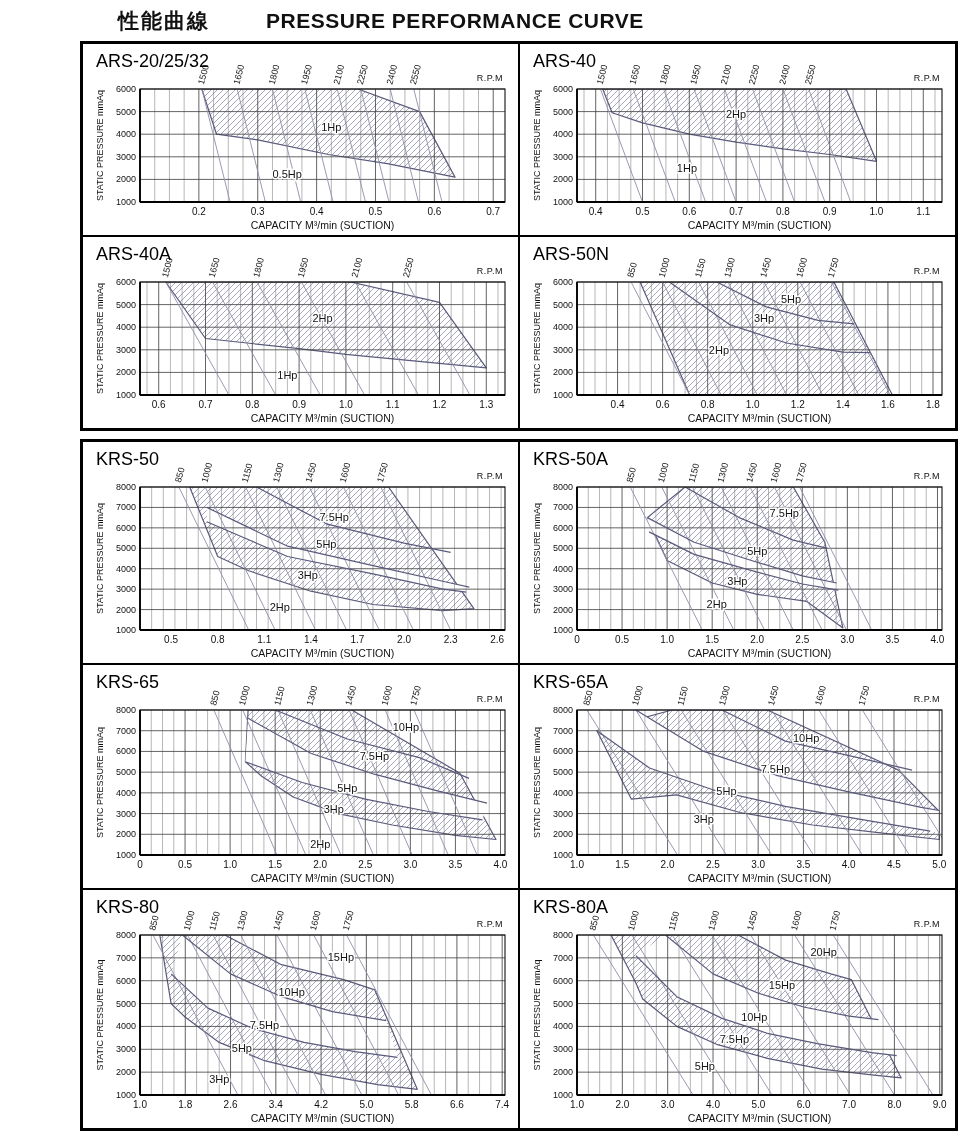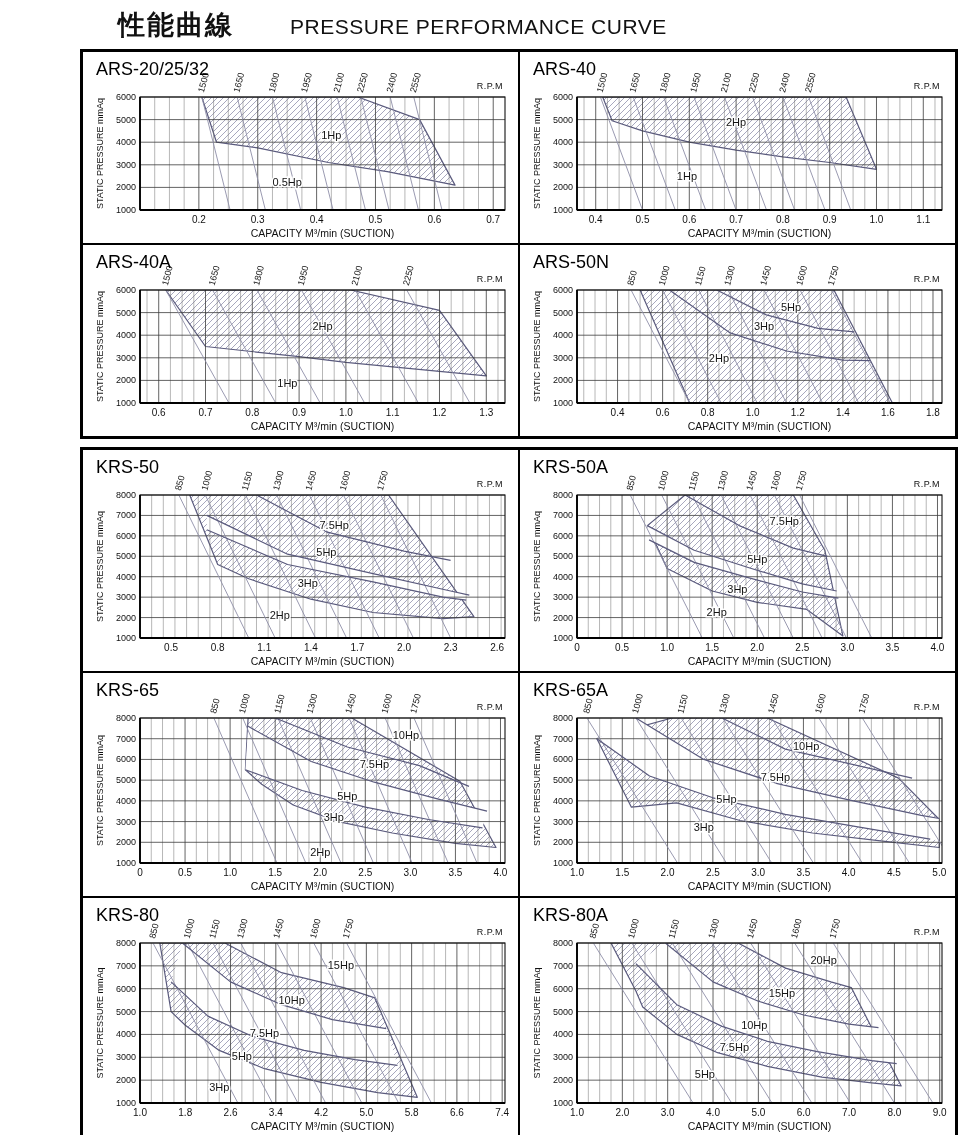--- a/index.html
+++ b/index.html
@@ -1,19 +1,19 @@
 <!DOCTYPE html>
 <html><head>
 <meta charset="utf-8">
 <style>
   html,body{margin:0;padding:0;background:#fff;}
   body{width:980px;height:1135px;font-family:"Liberation Sans",sans-serif;color:#111;position:relative;}
   .page-title{display:flex;align-items:baseline;gap:56px;padding:7px 0 6px 118px;}
-  .page-title .zh{font-size:27px;font-weight:bold;letter-spacing:2px;}
-  .page-title .en{font-size:21px;font-weight:normal;letter-spacing:0.5px;}
+  .page-title .zh{font-size:21px;font-weight:bold;letter-spacing:2px;}
+  .page-title .en{font-size:21px;font-weight:bold;letter-spacing:0.5px;}
   .group-box{margin-left:80px;width:878px;border:2px solid #000;display:grid;grid-template-columns:1fr 1fr;box-sizing:border-box;background:#fff;}
   .box-gap{height:8px;}
   .chart-cell{border:1px solid #000;box-sizing:border-box;overflow:hidden;background:#fff;}
   svg text{font-family:"Liberation Sans",sans-serif;}
 </style>
 </head>
 <body>
 
 <svg width="0" height="0" style="position:absolute" aria-hidden="true">
   <defs>

